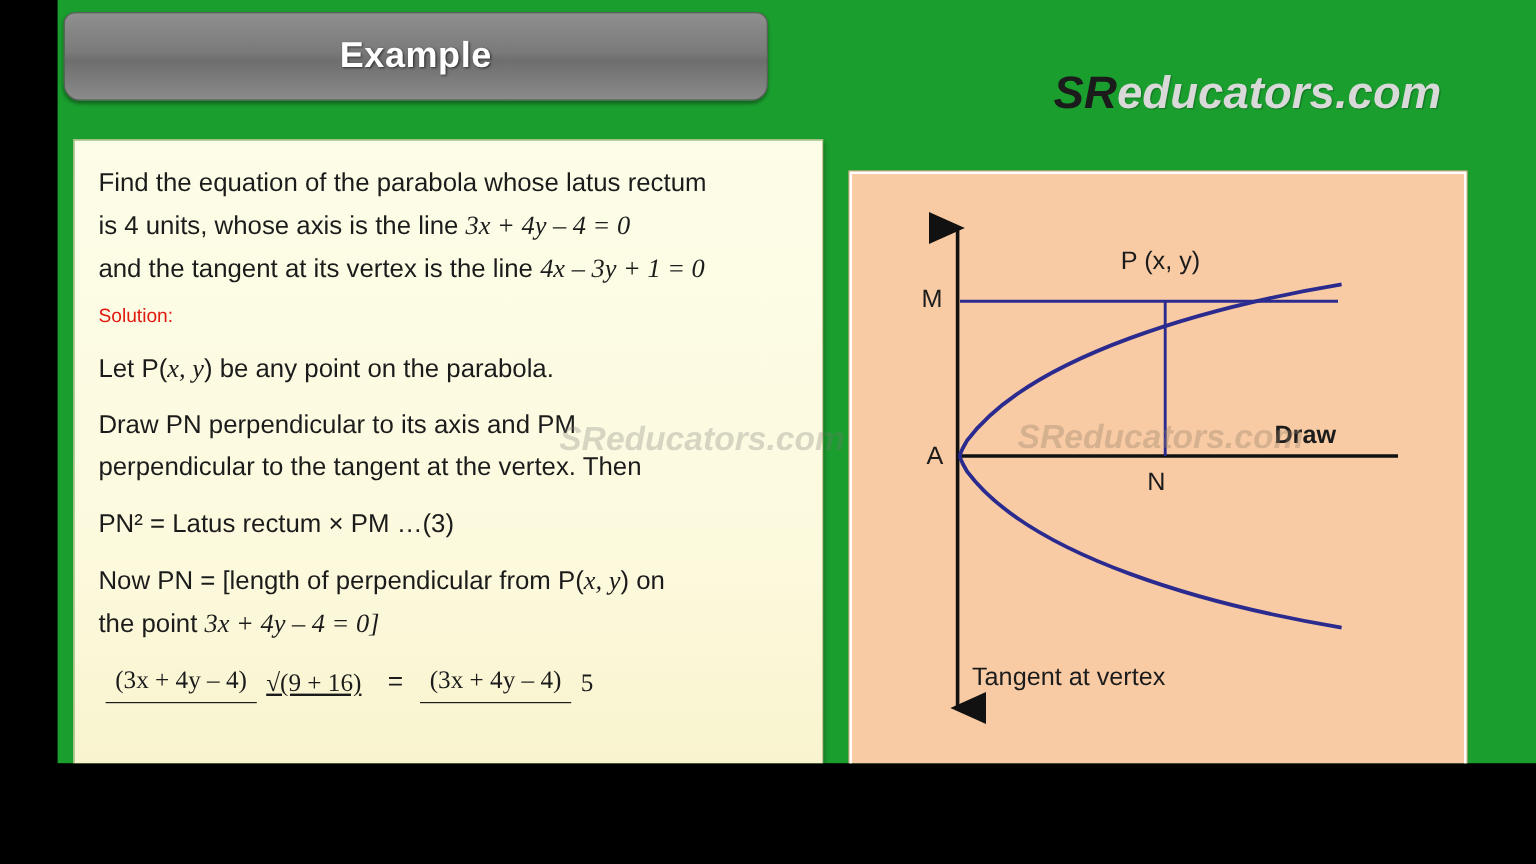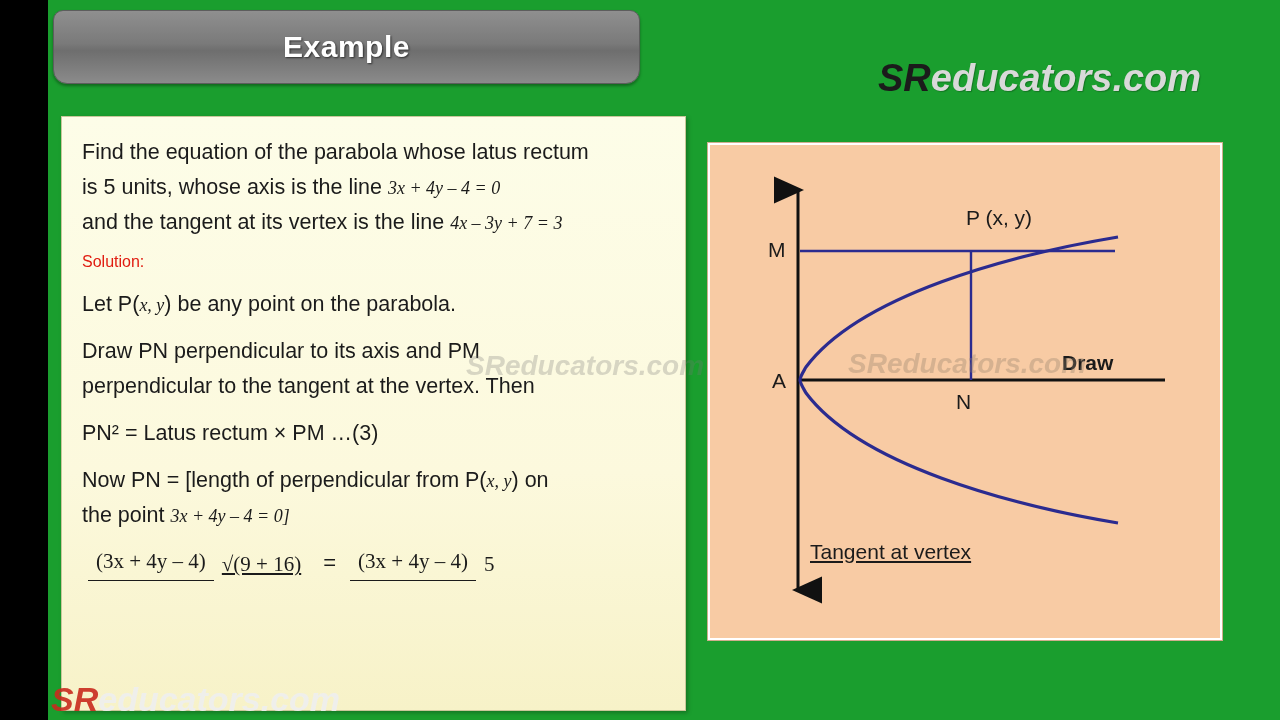--- a/index.html
+++ b/index.html
@@ -11,21 +11,21 @@
     height: 720px;
     background: #000000;
     font-family: "Liberation Sans", sans-serif;
     overflow: hidden;
   }
   .slide {
     position: absolute;
     left: 48px;
     top: 0px;
     width: 1232px;
-    height: 720px;
+    height: 636px;
     background: #1a9e2e;
     overflow: hidden;
   }
   .left-black-bar {
     position: absolute;
     left: 0;
     top: 0;
     width: 48px;
     height: 720px;
     background: #000000;
@@ -78,21 +78,21 @@
     margin-bottom: 10px;
   }
   .solution-label {
     color: #e01b10;
     font-size: 16px;
     margin: 2px 0 12px 0;
   }
   i.v {
     font-family: "Liberation Serif", serif;
     font-style: italic;
-    font-size: 18px;
+    font-size: 22px;
   }
   .num {
     font-family: "Liberation Serif", serif;
   }
 
   
   .fraction-line {
     display: flex;
     align-items: center;
     margin: 6px 0 14px 0;
@@ -190,22 +190,22 @@
     <span class="title-text">Example</span>
   </div>
 
   <div class="wm wm-top">
     <span class="sr">SR</span><span class="rest">educators.com</span>
   </div>
 
   <div class="content-panel">
     <p class="tight">
       <span>Find the equation of the parabola whose latus rectum</span><br>
-      <span>is 5 units, whose axis is the line </span><i class="v">3x + 4y – 4 = 0</i><br>
-      <span>and the tangent at its vertex is the line </span><i class="v">4x – 3y + 7 = 3</i>
+      <span>is 4 units, whose axis is the line </span><i class="v">3x + 4y – 4 = 0</i><br>
+      <span>and the tangent at its vertex is the line </span><i class="v">4x – 3y + 1 = 0</i>
     </p>
 
     <p class="solution-label">Solution:</p>
 
     <p>
       <span>Let P(</span><i class="v">x, y</i><span>) be any point on the parabola.</span>
     </p>
 
     <p>
       <span>Draw PN perpendicular to its axis and PM</span><br>
@@ -253,25 +253,25 @@
       <line x1="88" y1="235" x2="455" y2="235" stroke="#111111" stroke-width="3"></line>
 
       <path d="M 408 92 C 300 110, 150 150, 96 222 C 92 229, 90 232, 90 235
                C 90 238, 92 241, 96 248 C 150 320, 300 360, 408 378" fill="none" stroke="#2b2b8f" stroke-width="3.2"></path>
 
       <line x1="90" y1="106" x2="405" y2="106" stroke="#2b2b8f" stroke-width="2.4"></line>
 
       <line x1="261" y1="106" x2="261" y2="235" stroke="#2b2b8f" stroke-width="2.4"></line>
     </svg>
 
-    <span class="fig-label" style="left:224px; top:61px;margin-left:32px;">P (x, y)</span>
+    <span class="fig-label" style="left:224px; top:61px;">P (x, y)</span>
     <span class="fig-label" style="left:58px; top:93px;">M</span>
     <span class="fig-label" style="left:62px; top:224px;">A</span>
     <span class="fig-label" style="left:246px; top:245px;">N</span>
     <span class="fig-label" style="left:352px; top:206px; font-weight:bold;">Draw</span>
-    <span class="fig-label" style="left:100px; top:395px;text-decoration:underline;">Tangent at vertex</span>
+    <span class="fig-label" style="left:100px; top:408px;">Tangent at vertex</span>
   </div>
 
   <div class="wm wm-bottom">
     <span class="sr">SR</span><span class="rest">educators.com</span>
   </div>
 
 </div>
 
 </body></html>

